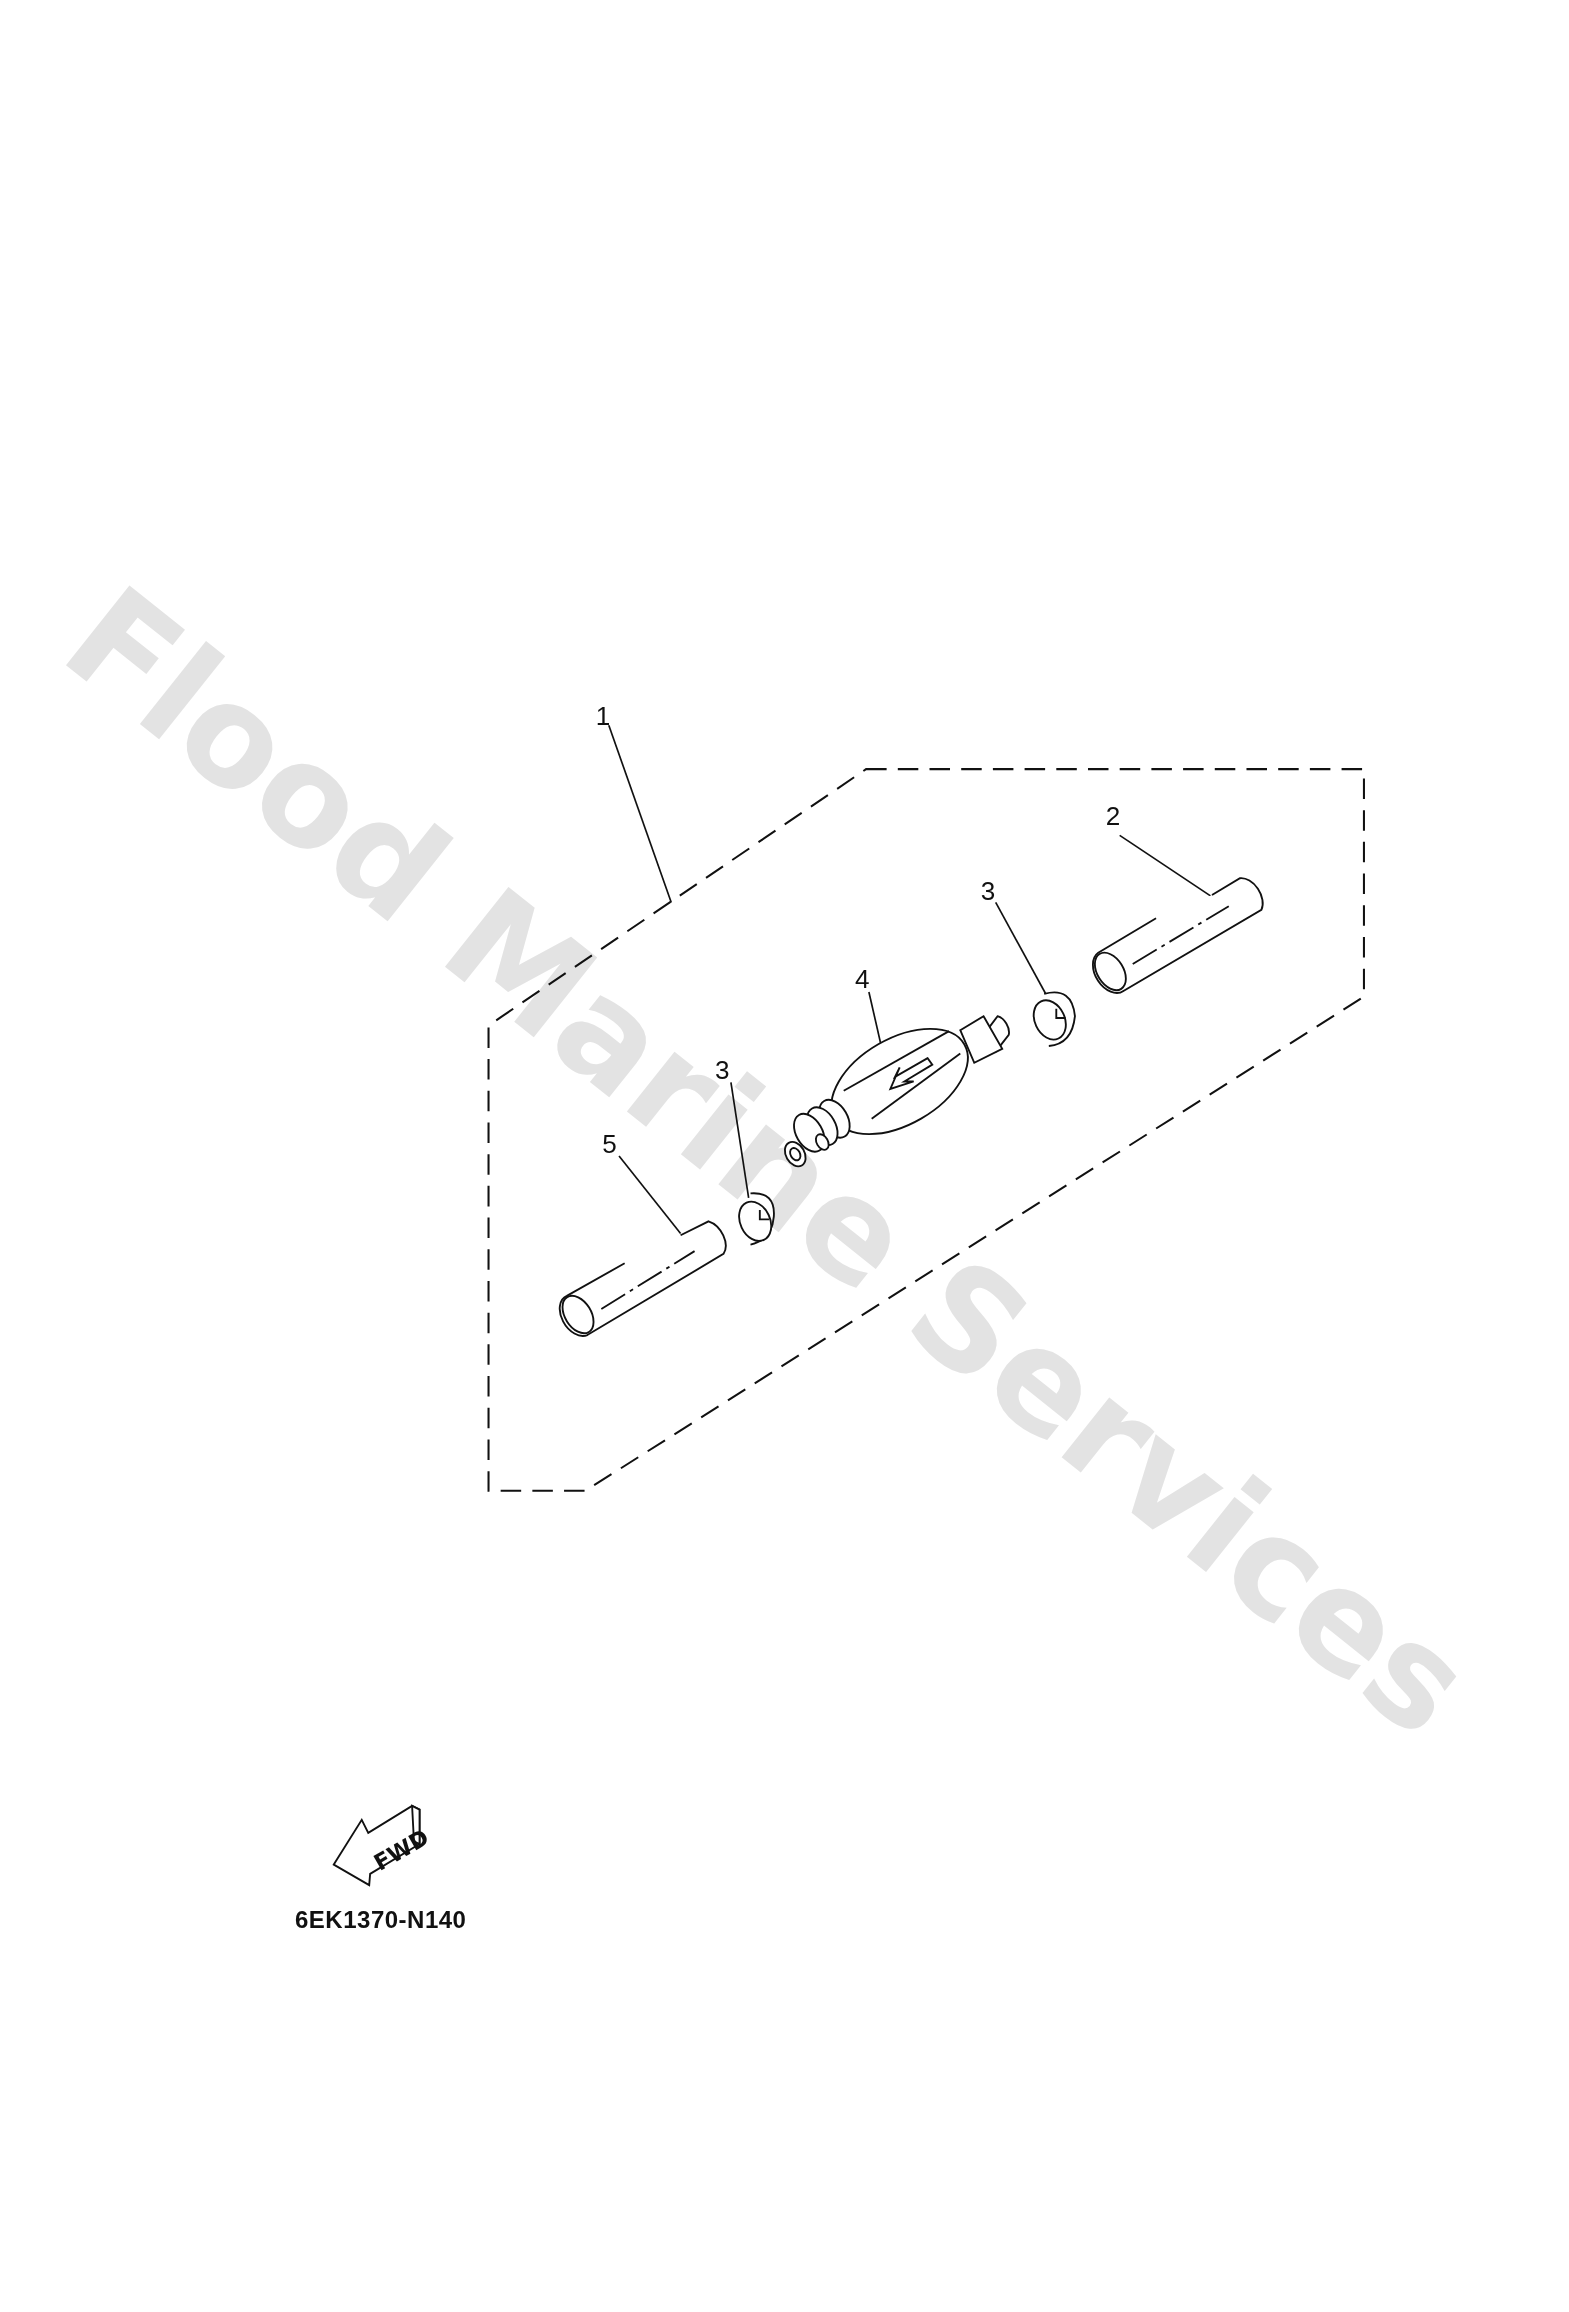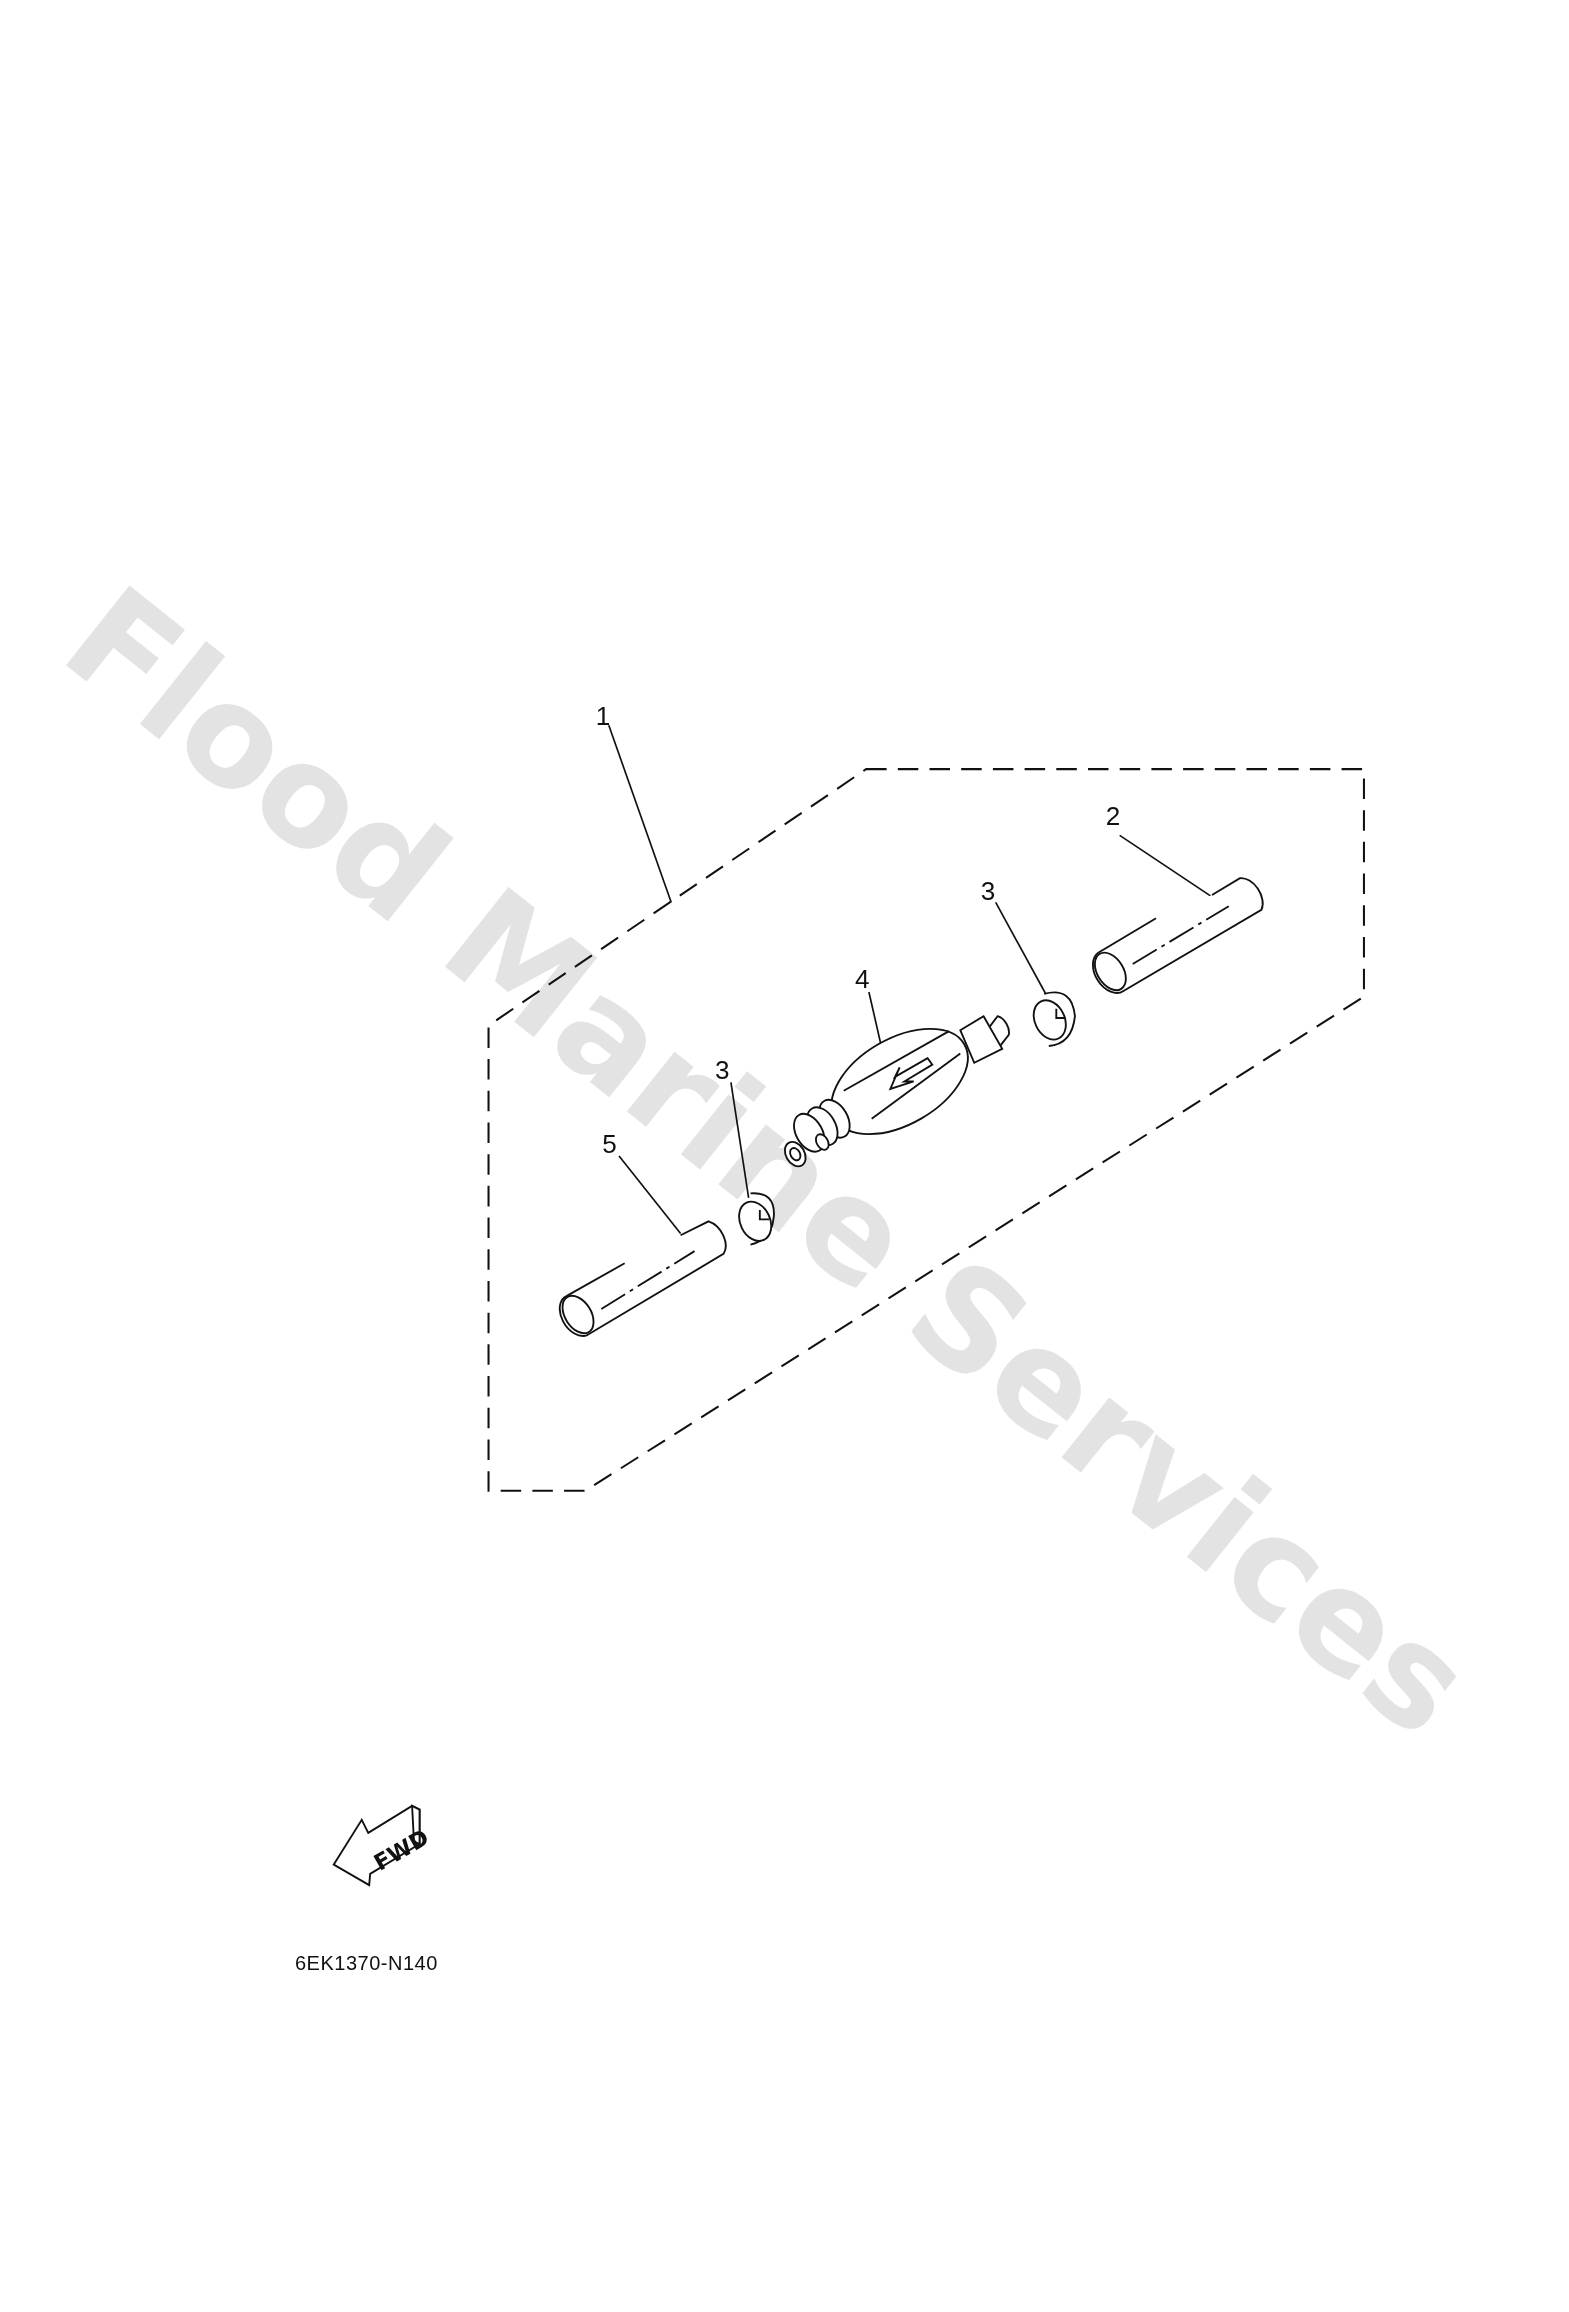--- a/index.html
+++ b/index.html
@@ -1,22 +1,22 @@
 <!DOCTYPE html>
 <html style="font-size:15px"><head>
   <meta charset="utf-8">
   <style>
     html, body { margin: 0; padding: 0; background: #ffffff; }
     body { width: 1570px; height: 2313px; position: relative; overflow: hidden;
            font-family: "Liberation Sans", sans-serif; }
     .canvas { position: absolute; left: 0; top: 0; width: 1570px; height: 2313px; }
     .watermark-text { font-family: "DejaVu Sans", sans-serif; font-weight: bold; fill: #e3e3e3; }
     .callout { font-family: "Liberation Sans", sans-serif; font-size: 28px; fill: #111; }
-    .part-number { position: absolute; left: 295px; top: 1952px; font-size: 20px; color: #111;
-                   font-family: "Liberation Sans", sans-serif; letter-spacing: 0.5px; }
+    .part-number { position: absolute; left: 295px; top: 1906px; font-size: 24px; color: #111;
+                   font-family: "Liberation Sans", sans-serif; letter-spacing: 0.5px; font-weight: bold; }
     .fwd-label { font-family: "DejaVu Sans", sans-serif; font-weight: bold; font-size: 24px; fill: #111; }
   </style>
 </head>
 <body>
 
 <svg class="canvas" width="1570" height="2313" viewBox="0 0 1684 2481" xmlns="http://www.w3.org/2000/svg">
 
   <g>
     <text class="watermark-text" x="0" y="0" font-size="150" transform="translate(60 705) rotate(38.5)">Flood Marine Services</text>
   </g>

